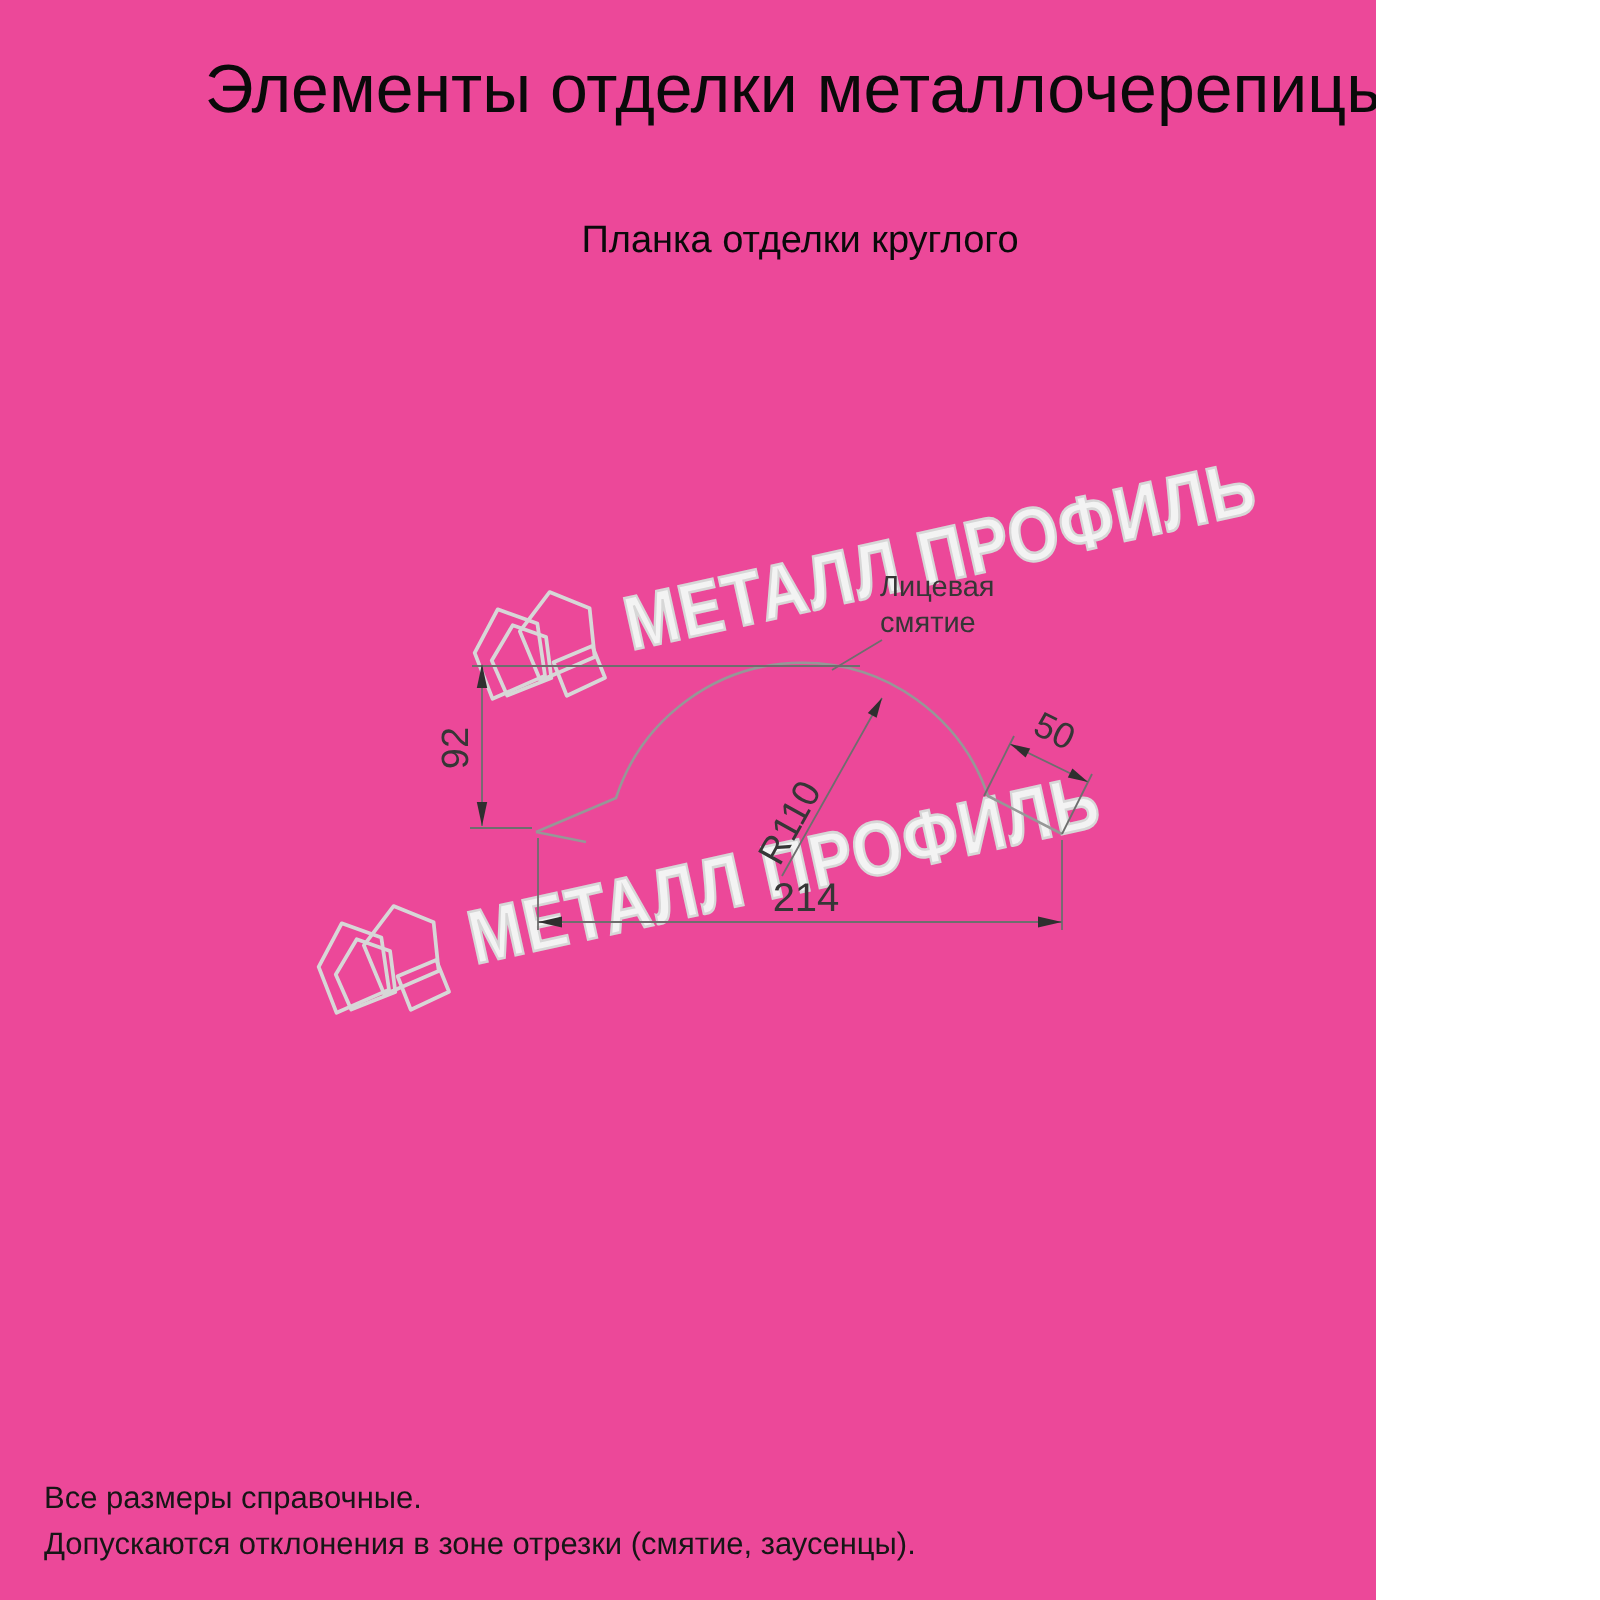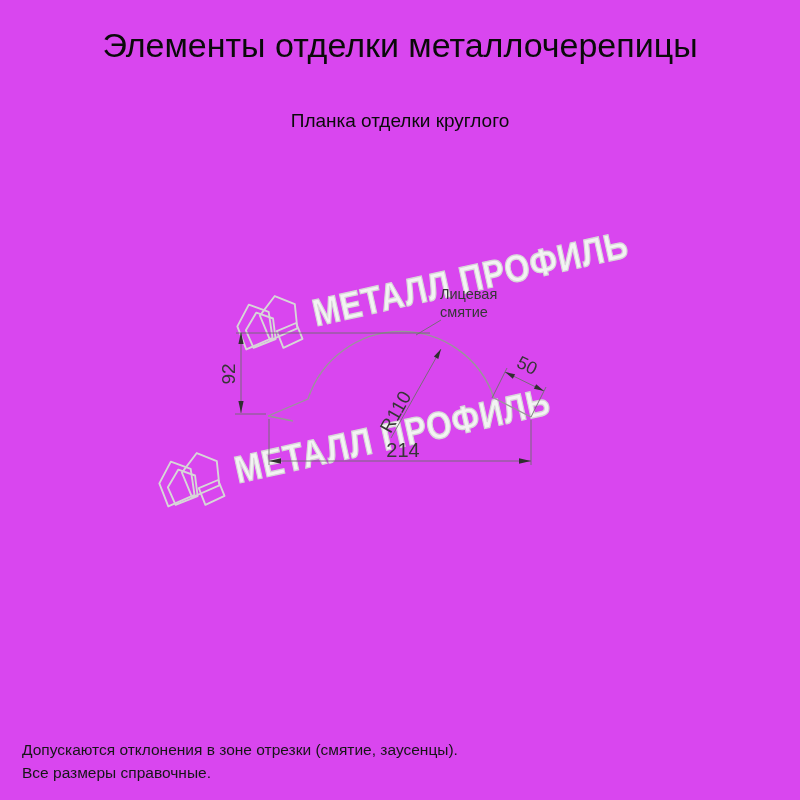--- a/index.html
+++ b/index.html
@@ -1,20 +1,20 @@
 <!DOCTYPE html>
 <html style="--line: #979797; --dim: #6e6e6e; --arrow: #2f2f2f; --label: #363636; --text: #0a0a0a; --watermark: #d7d7d7;"><head>
 <meta charset="utf-8">
 <style>
   :root{
     --line:#979797; --dim:#6e6e6e; --arrow:#2f2f2f; --label:#363636;
     --text:#0a0a0a; --watermark:#d7d7d7;
   }
   html,body{margin:0;padding:0;background:#fff;}
-  .page{position:relative;width:800px;height:800px;background:#d946ef;overflow:hidden;
+  .page{position:relative;width:688px;height:800px;background:#ec4899;overflow:hidden;
         font-family:"Liberation Sans", sans-serif;color:var(--text);}
   .title{position:absolute;left:0;top:26px;width:800px;text-align:center;
          font-size:34px;font-weight:normal;letter-spacing:0;margin:0;color:var(--text);}
   .subtitle{position:absolute;left:0;top:109px;width:800px;text-align:center;
             font-size:19px;line-height:23px;color:var(--text);}
   .watermark{position:absolute;display:flex;align-items:center;gap:5px;
              transform-origin:0 50%;pointer-events:none;}
   .wm-1{left:234px;top:301px;transform:rotate(-12.5deg);}
   .wm-2{left:156px;top:458px;transform:rotate(-12.5deg);}
   .wm-text{font-size:38px;font-weight:bold;letter-spacing:1px;white-space:nowrap;
@@ -101,17 +101,17 @@
     </g>
   </svg>
 
   <div class="dim-label dim-92">92</div>
   <div class="dim-label dim-315">214</div>
   <div class="dim-label dim-r110">R110</div>
   <div class="dim-label dim-50">50</div>
   <div class="face-label">Лицевая смятие</div>
 
   <div class="footer">
+    <div>Все размеры справочные.</div>
     <div>Допускаются отклонения в зоне отрезки (смятие, заусенцы).</div>
-    <div>Все размеры справочные.</div>
   </div>
 
 </div>
 
 </body></html>

